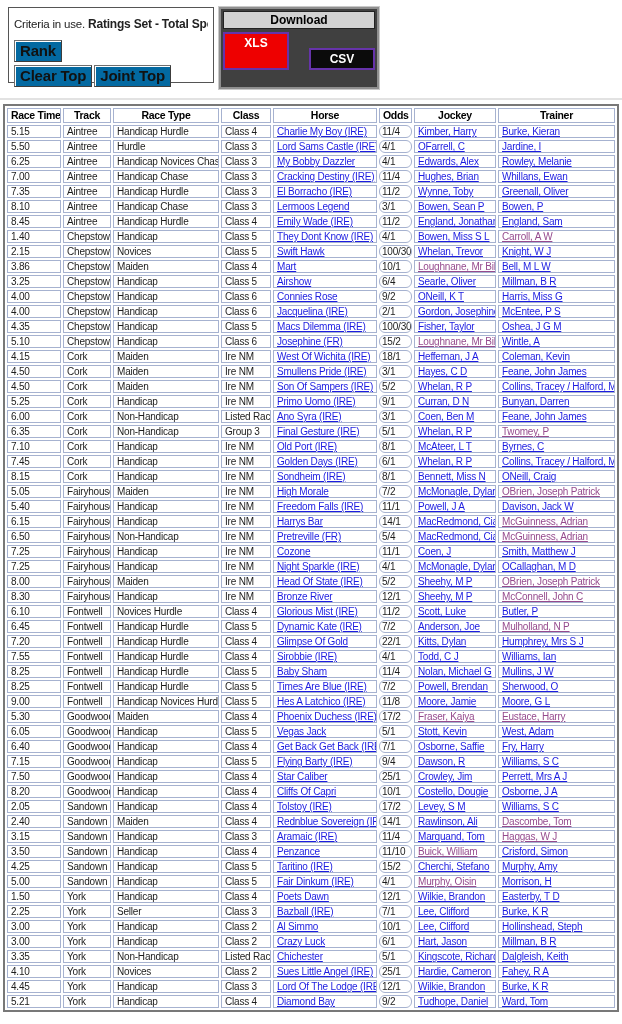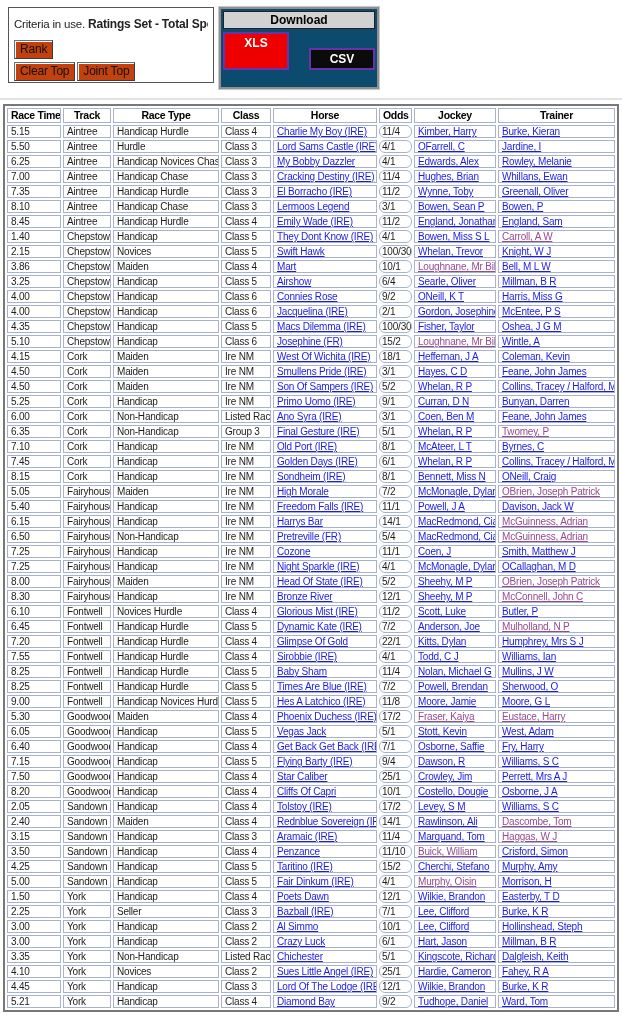--- a/index.html
+++ b/index.html
@@ -3,24 +3,24 @@
 <meta charset="utf-8">
 <style>
   html,body{margin:0;padding:0;background:#fff;}
   body{width:622px;font-family:"Liberation Sans",sans-serif;color:#111;}
 
   
   .top-area{display:flex;align-items:stretch;margin:7px 0 0 8px;}
   .criteria-box{width:206px;border:1px solid #555;background:#fff;padding:9px 5px 5px 5px;box-sizing:border-box;height:76px;}
   .criteria-line{font-size:11.5px;letter-spacing:-0.2px;white-space:nowrap;overflow:hidden;color:#222;margin-bottom:9px;}
   .criteria-line b{font-size:12px;}
-  .btn{display:inline-block;background:#c2410c;border:1px solid #6f6f6f;border-right-color:#3c3c3c;border-bottom-color:#3c3c3c;box-shadow:inset 1px 1px 0 #fff;font-weight:normal;font-size:12px;letter-spacing:-0.2px;padding:1px 5px 2px 5px;color:#111;cursor:pointer;}
+  .btn{display:inline-block;background:#0369a1;border:1px solid #6f6f6f;border-right-color:#3c3c3c;border-bottom-color:#3c3c3c;box-shadow:inset 1px 1px 0 #fff;font-weight:bold;font-size:15px;letter-spacing:-0.2px;padding:1px 5px 2px 5px;color:#111;cursor:pointer;}
   .btn-row{margin-top:3px;display:flex;gap:2px;}
 
-  .download-box{width:160px;margin-left:5px;border:2px solid #8f8f8f;outline:1px solid #c9c9c9;background:#0c4a6e;padding:2px;box-sizing:border-box;height:82px;}
+  .download-box{width:160px;margin-left:5px;border:2px solid #8f8f8f;outline:1px solid #c9c9c9;background:#404040;padding:2px;box-sizing:border-box;height:82px;}
   .download-caption{background:#d2d2d2;border:1px solid #222;text-align:center;font-weight:bold;font-size:12px;padding:1px 0;color:#000;}
   .download-btns{display:flex;gap:20px;margin-top:3px;}
   .dl-btn{flex:1;text-align:center;font-weight:bold;font-size:12px;color:#fff;padding:2px 0;border:2px solid var(--purple,#6633aa);cursor:pointer;}
   .dl-xls{background:var(--red,#ee0000);}
   .dl-csv{background:var(--black,#0b0b0b);margin-top:16px;}
 
   hr.separator{border:none;border-top:2px solid #e2e2e2;margin:9px 0 4px 0;}
 
   
   table.racecard{border-collapse:separate;border-spacing:2px;border:2px solid #787878;margin-left:3px;width:616px;table-layout:fixed;background:#fff;}

